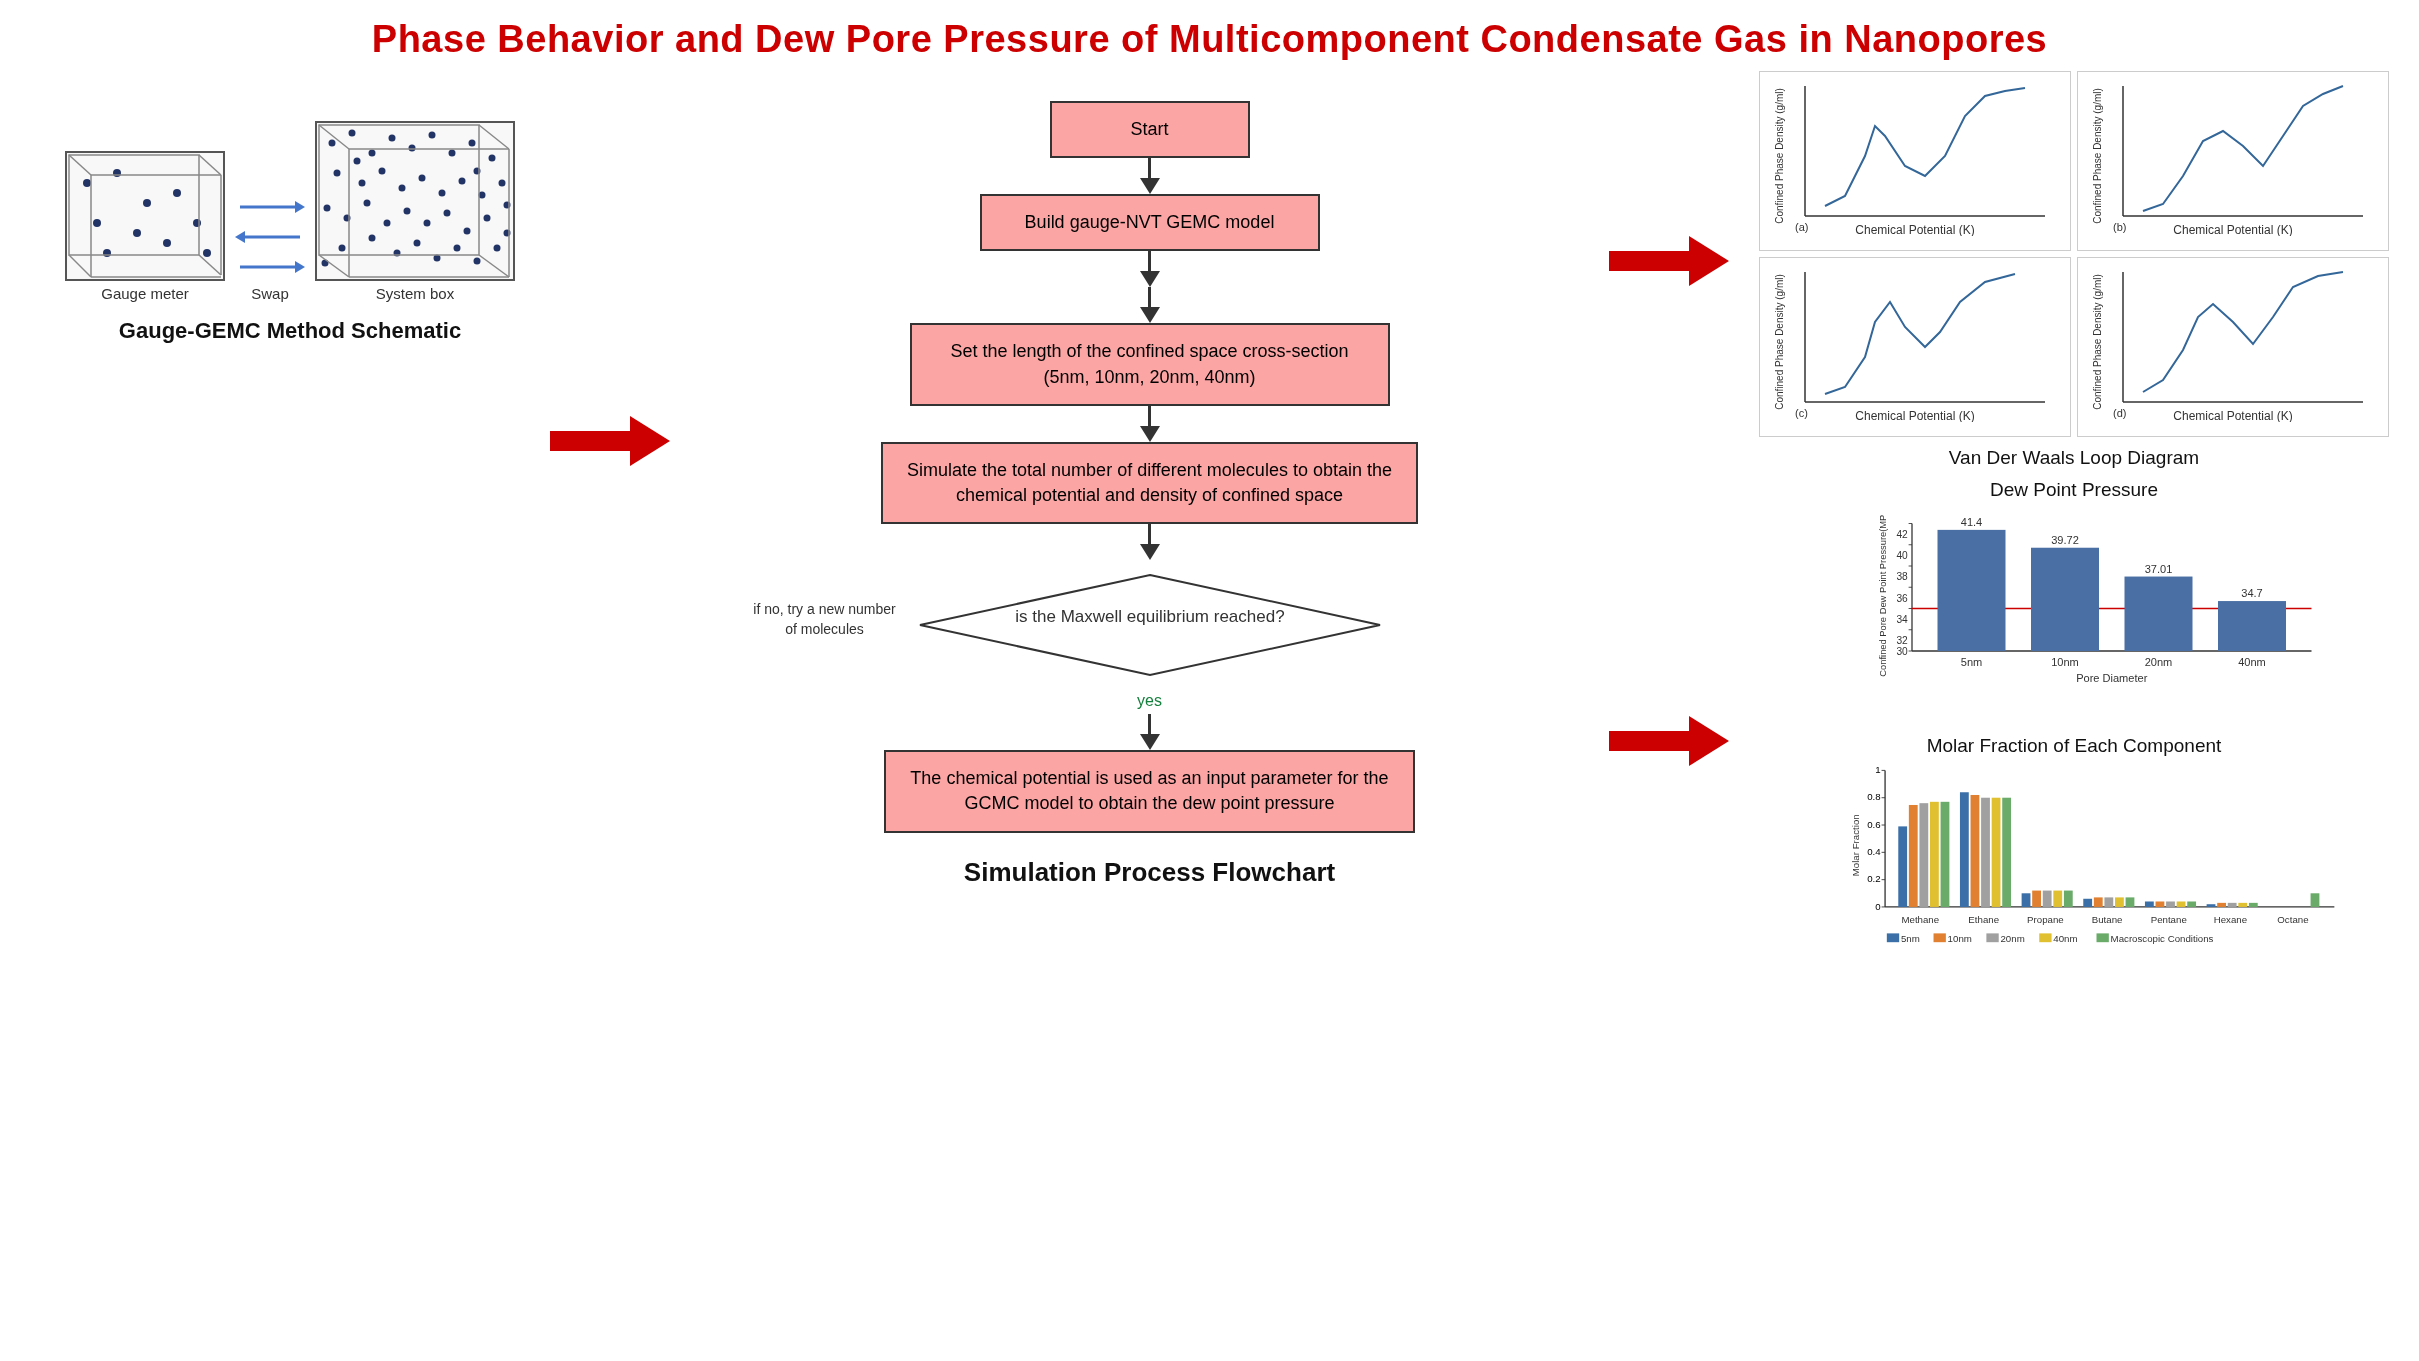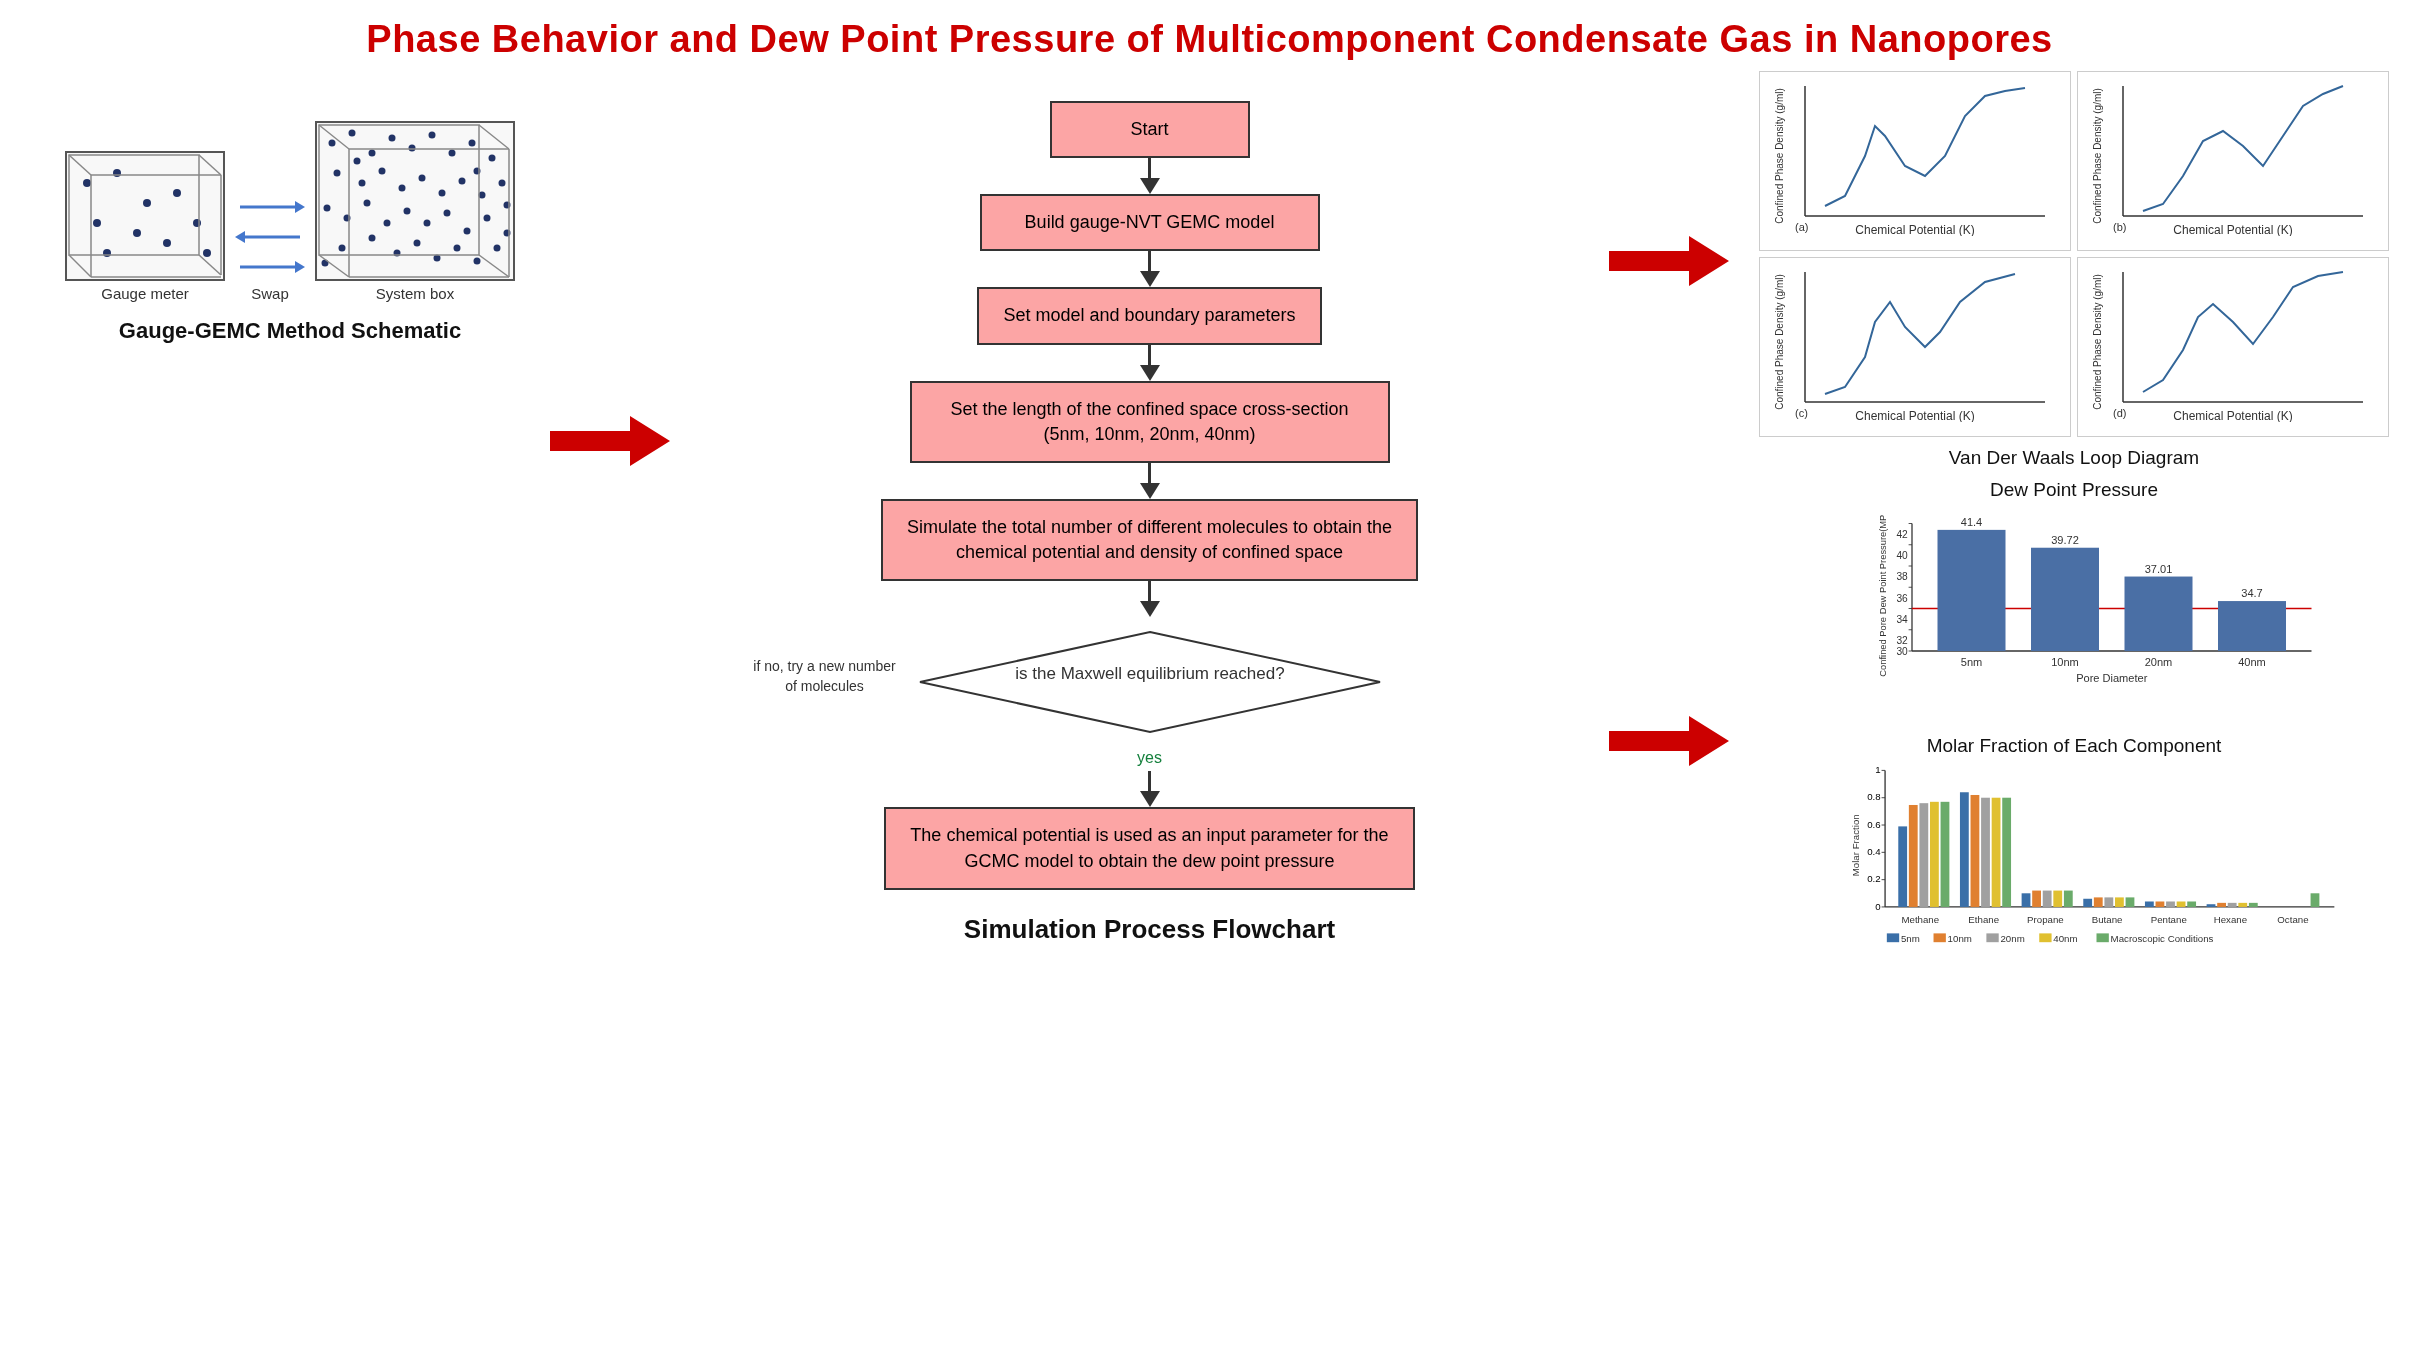--- a/index.html
+++ b/index.html
@@ -178,21 +178,21 @@
       width: 0;
       height: 0;
       border-left: 10px solid transparent;
       border-right: 10px solid transparent;
       border-top: 16px solid #333;
     }
   </style>
 </head>
 <body>
 
-<div class="page-title">Phase Behavior and Dew Point Pressure of Multicomponent Condensate Gas in Nanopores</div>
+<div class="page-title">Phase Behavior and Dew Pore Pressure of Multicomponent Condensate Gas in Nanopores</div>
 
 <div class="main-content">
 
   <div class="left-panel">
 
     <div class="gauge-schematic">
       <div class="boxes-row">
 
         <div style="display:flex;flex-direction:column;align-items:center;">
           <div class="cube-box" style="position:relative;">
@@ -328,23 +328,20 @@
       </div>
       <div class="v-connector"></div>
       <div class="flow-arrow-head"></div>
 
       <div class="flow-box">
         <span>Build gauge-NVT GEMC model</span>
       </div>
       <div class="v-connector"></div>
       <div class="flow-arrow-head"></div>
 
-      <div class="flow-box">
-        <span>Set model and boundary parameters</span>
-      </div>
       <div class="v-connector"></div>
       <div class="flow-arrow-head"></div>
 
       <div class="flow-box flow-box-wide">
         <span>Set the length of the confined space cross-section<br>(5nm, 10nm, 20nm, 40nm)</span>
       </div>
       <div class="v-connector"></div>
       <div class="flow-arrow-head"></div>
 
       <div class="flow-box flow-box-wide">

